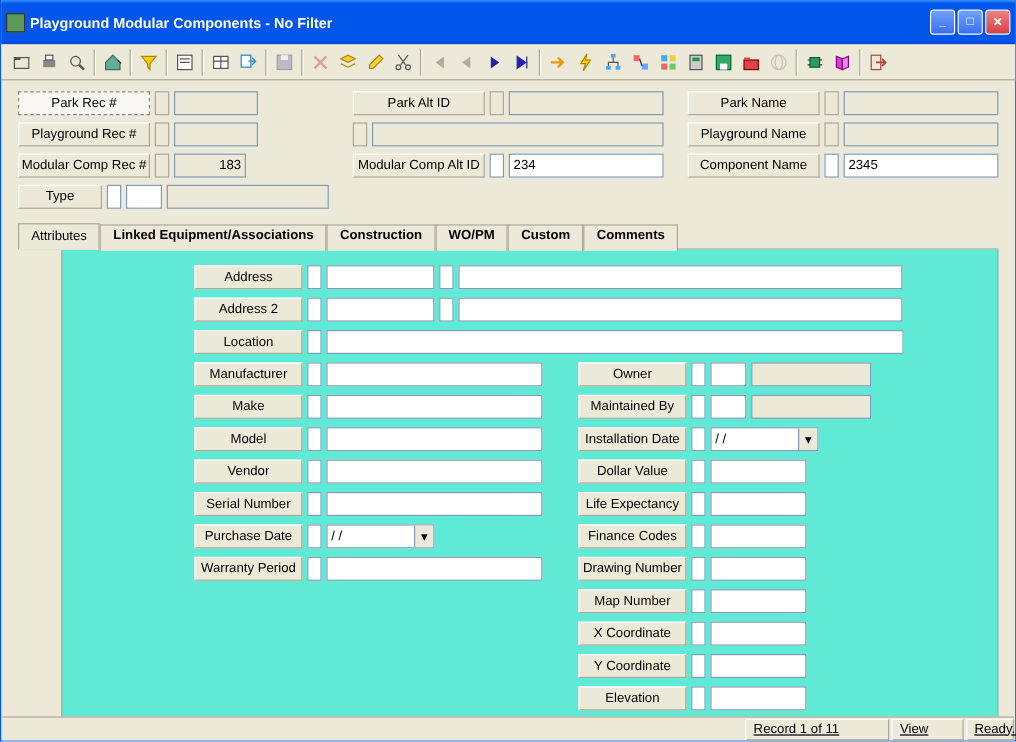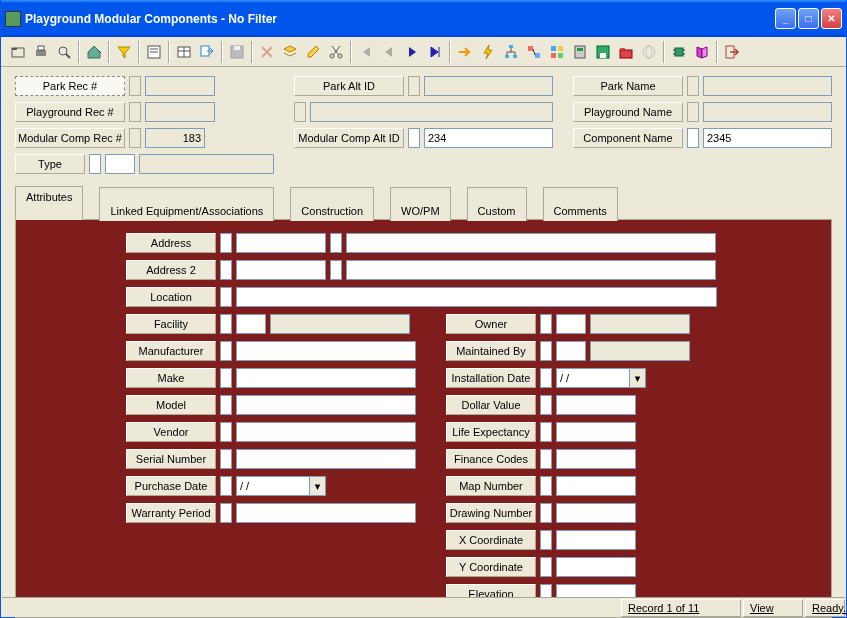--- a/index.html
+++ b/index.html
@@ -20,24 +20,24 @@
 .fieldrow { display: flex; align-items: center; gap: 4px; height: 22px; }
 .lblbtn { width: 110px; height: 20px; background: #ece9d8; border: 1px solid #aca899; border-top-color: #fff; border-left-color: #fff; text-align: center; line-height: 18px; cursor: pointer; }
 .lblbtn.sel { border: 1px dashed #888; background: #faf8f3; }
 .smallbox { width: 12px; height: 20px; background: #fff; border: 1px solid #7f9db9; }
 .lockbox { width: 12px; height: 20px; background: #ece9d8; border: 1px solid #aca899; }
 .txtfield { height: 20px; background: #fff; border: 1px solid #7f9db9; padding: 0 3px; flex: 1; line-height: 18px; min-width: 0; }
 .txtfield.ro { background: #ece9d8; }
 .txtfield.narrow { flex: 0 0 70px; }
 .txtfield.num { flex: 0 0 60px; text-align: right; }
 .tabs { display: flex; border-bottom: 1px solid #aca899; }
-.tab { padding: 4px 10px; background: #ece9d8; border: 1px solid #aca899; border-bottom: none; margin-right: 16px; position: relative; top: 1px; cursor: pointer; text-align: right; }
+.tab { padding: 4px 10px; background: #ece9d8; border: 1px solid #aca899; border-bottom: none; margin-right: 0px; position: relative; top: 1px; cursor: pointer; text-align: right; }
 .tab.active { background: #ece9d8; border-bottom: 1px solid #ece9d8; z-index: 2; }
-.tab:not(.active) { top: 2px; padding-top: 17px; }
-.tabpanel { border: 1px solid #aca899; border-top: none; padding: 12px 10px; min-height: 390px; background: #7f1d1d; }
+.tab:not(.active) { top: 2px; padding-top: 2px; font-weight: bold; }
+.tabpanel { border: 1px solid #aca899; border-top: none; padding: 12px 10px; min-height: 390px; background: #5eead4; margin-left: 36px; }
 .attr-grid { display: flex; gap: 30px; padding-left: 100px; }
 .attr-col { display: flex; flex-direction: column; gap: 5px; }
 .attr-row { display: flex; align-items: center; gap: 4px; height: 22px; }
 .attr-lbl { width: 90px; height: 20px; background: #ece9d8; border: 1px solid #aca899; border-top-color: #fff; border-left-color: #fff; text-align: center; line-height: 18px; cursor: pointer; }
 .attr-field { height: 20px; background: #fff; border: 1px solid #7f9db9; padding: 0 3px; }
 .attr-combo { height: 20px; background: #fff; border: 1px solid #7f9db9; display: flex; align-items: center; }
 .attr-combo span { flex: 1; padding: 0 3px; }
 .combo-arrow { width: 16px; height: 18px; background: #ece9d8; border-left: 1px solid #7f9db9; display: flex; align-items: center; justify-content: center; cursor: pointer; }
 .statusbar { position: absolute; bottom: 0; left: 1px; right: 1px; height: 20px; background: #ece9d8; border-top: 1px solid #aca899; display: flex; align-items: center; }
 .status-cell { border: 1px solid #aca899; border-top-color: #fff; border-left-color: #fff; height: 18px; padding: 0 6px; line-height: 16px; margin-left: 2px; text-decoration: underline; }
@@ -328,26 +328,20 @@
           </div>
         <div class="attr-row">
             <div class="attr-lbl">Location</div>
             <div class="smallbox"></div>
             <div class="attr-field" style="width:481px"></div>
           </div>
       </div>
       <div class="attr-grid">
         <div class="attr-col">
           <div class="attr-row">
-              <div class="attr-lbl">Facility</div>
-              <div class="smallbox"></div>
-              <div class="attr-field" style="width:30px"></div>
-              <div class="attr-field ro" style="width:140px;background:#ece9d8"></div>
-            </div>
-          <div class="attr-row">
               <div class="attr-lbl">Manufacturer</div>
               <div class="smallbox"></div>
               <div class="attr-field" style="width:180px"></div>
             </div>
           <div class="attr-row">
               <div class="attr-lbl">Make</div>
               <div class="smallbox"></div>
               <div class="attr-field" style="width:180px"></div>
             </div>
           <div class="attr-row">
@@ -409,26 +403,26 @@
               <div class="attr-lbl">Life Expectancy</div>
               <div class="smallbox"></div>
               <div class="attr-field" style="width:80px"></div>
             </div>
           <div class="attr-row">
               <div class="attr-lbl">Finance Codes</div>
               <div class="smallbox"></div>
               <div class="attr-field" style="width:80px"></div>
             </div>
           <div class="attr-row">
+              <div class="attr-lbl">Drawing Number</div>
+              <div class="smallbox"></div>
+              <div class="attr-field" style="width:80px"></div>
+            </div>
+          <div class="attr-row">
               <div class="attr-lbl">Map Number</div>
-              <div class="smallbox"></div>
-              <div class="attr-field" style="width:80px"></div>
-            </div>
-          <div class="attr-row">
-              <div class="attr-lbl">Drawing Number</div>
               <div class="smallbox"></div>
               <div class="attr-field" style="width:80px"></div>
             </div>
           <div class="attr-row">
               <div class="attr-lbl">X Coordinate</div>
               <div class="smallbox"></div>
               <div class="attr-field" style="width:80px"></div>
             </div>
           <div class="attr-row">
               <div class="attr-lbl">Y Coordinate</div>

